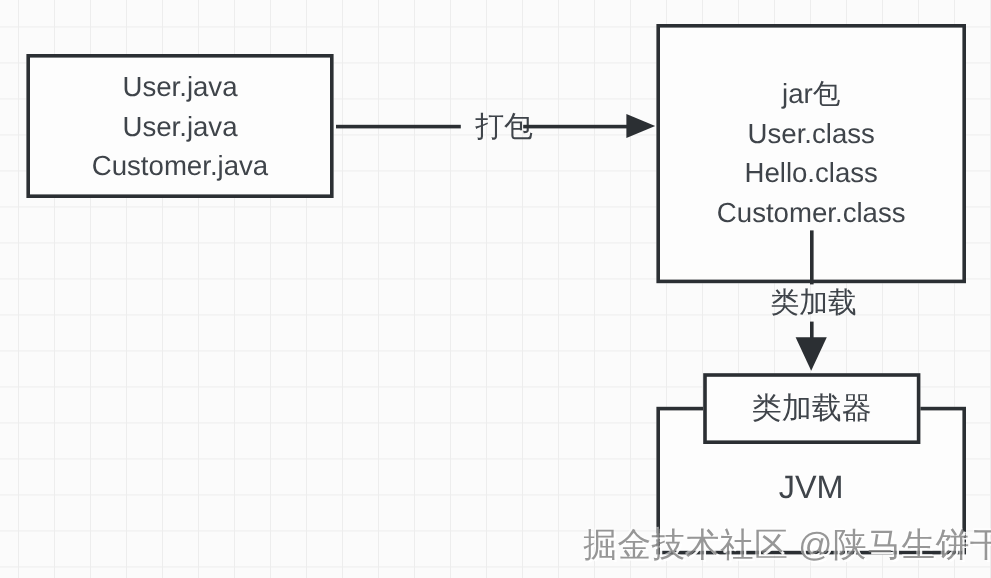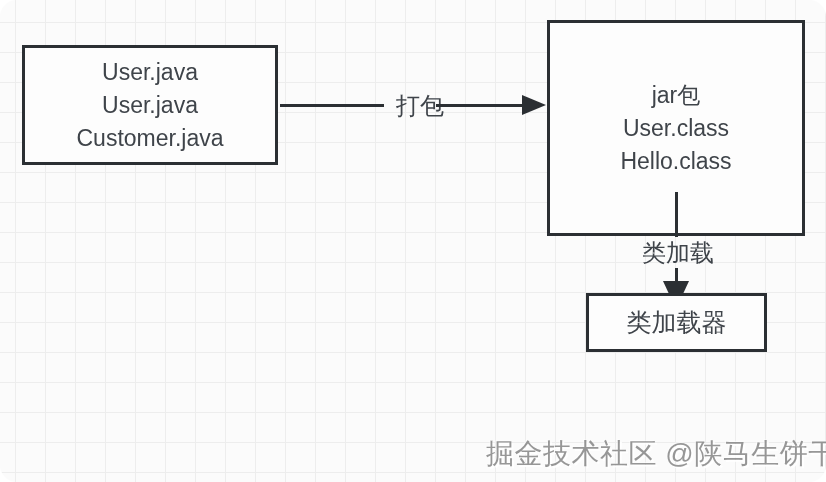--- a/index.html
+++ b/index.html
@@ -10,21 +10,20 @@
   .canvas{
     position:relative;
     width:826px;height:482px;
     overflow:hidden;
     background-color:#fbfbfb;
     background-image:
       linear-gradient(#ededed 1px, transparent 1px),
       linear-gradient(90deg, #ededed 1px, transparent 1px);
     background-size:30px 30px;
     background-position:15px 22px;
-    border-radius:17px;
   }
   .box{
     position:absolute;
     background:#fdfdfd;
     border:3px solid #2b2f33;
     color:#3f444a;
     display:flex;
     flex-direction:column;
     align-items:center;
     justify-content:center;
@@ -33,21 +32,21 @@
   }
   .box .line{
     font-size:23px;
     line-height:33px;
     white-space:nowrap;
   }
   .source-box{left:22px;top:45px;width:256px;height:120px;}
   .jar-box{left:547px;top:20px;width:258px;height:216px;}
   .jvm-box{left:547px;top:339px;width:258px;height:123px;z-index:1;justify-content:flex-start;}
   .jvm-box .line{margin-top:48px;font-size:27px;}
-  .classloader-box{left:586px;top:293px;width:181px;height:59px;z-index:2;}
+  .classloader-box{left:586px;top:311px;width:181px;height:59px;z-index:2;}
   .classloader-box .line{font-size:25px;}
   .hseg{position:absolute;height:3px;background:#2b2f33;}
   .vseg{position:absolute;width:3px;background:#2b2f33;}
   .seg-pack-1{left:280px;top:104px;width:104px;}
   .seg-pack-2{left:436px;top:104px;width:88px;}
   .seg-load-1{left:675px;top:192px;height:45px;}
   .seg-load-2{left:675px;top:268px;height:14px;}
   .arrow-label{
     position:absolute;
     color:#3f444a;
@@ -96,27 +95,31 @@
 
   <div class="hseg seg-pack-1"></div>
   <span class="arrow-label label-pack">打包</span>
   <div class="hseg seg-pack-2"></div>
   <div class="head-right"></div>
 
   <div class="box jar-box">
     <div class="line">jar包</div>
     <div class="line">User.class</div>
     <div class="line">Hello.class</div>
+    <div class="line">Customer.class</div>
   </div>
 
   <div class="vseg seg-load-1"></div>
   <span class="arrow-label label-load">类加载</span>
   <div class="vseg seg-load-2"></div>
   <div class="head-down"></div>
 
+  <div class="box jvm-box">
+    <div class="line">JVM</div>
+  </div>
 
   <div class="box classloader-box">
     <div class="line">类加载器</div>
   </div>
 
   <div class="watermark">掘金技术社区 @陕马生饼干</div>
 
 </div>
 
 </body></html>

